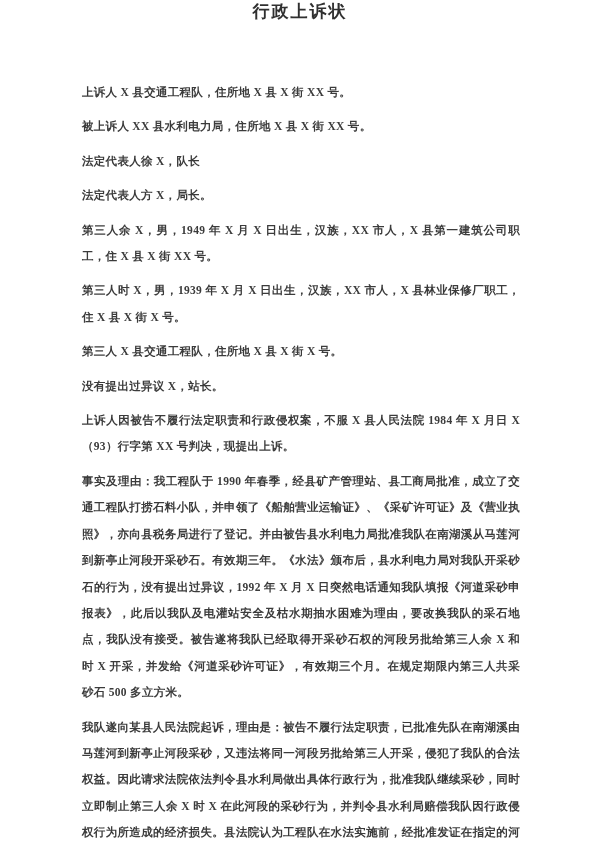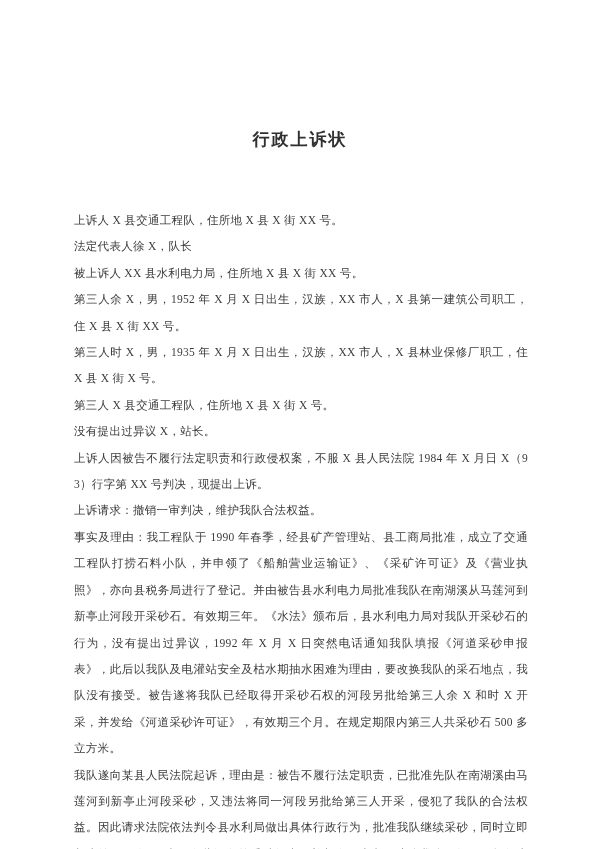--- a/index.html
+++ b/index.html
@@ -12,52 +12,52 @@
     width: 600px;
     height: 849px;
     margin: 0 auto;
     background: #ffffff;
     box-sizing: border-box;
     overflow: hidden;
     font-family: "Liberation Serif", "DejaVu Serif", serif;
     color: #3b3b3b;
   }
   .title {
-    padding-top: 128px;
     text-align: center;
     font-size: 17px;
     font-weight: bold;
     letter-spacing: 2px;
     color: #303030;
   }
   .doc-body {
     margin: 56px 72px 0 74px;
     font-size: 11.5px;
     line-height: 26.4px;
     text-align: justify;
     letter-spacing: 0.3px;
   }
   .doc-body p {
-    margin: 0;
+    margin: 8px;
     padding: 0;
     word-break: break-all;
+    font-weight: bold;
   }
 </style>
 </head>
 <body>
 
 <div class="page">
   <div class="title">行政上诉状</div>
 
   <div class="doc-body">
     <p>上诉人 X 县交通工程队，住所地 X 县 X 街 XX 号。</p>
+    <p>被上诉人 XX 县水利电力局，住所地 X 县 X 街 XX 号。</p>
     <p>法定代表人徐 X，队长</p>
-    <p>被上诉人 XX 县水利电力局，住所地 X 县 X 街 XX 号。</p>
-    <p>第三人余 X，男，1952 年 X 月 X 日出生，汉族，XX 市人，X 县第一建筑公司职工，住 X 县 X 街 XX 号。</p>
-    <p>第三人时 X，男，1935 年 X 月 X 日出生，汉族，XX 市人，X 县林业保修厂职工，住 X 县 X 街 X 号。</p>
+    <p>法定代表人方 X，局长。</p>
+    <p>第三人余 X，男，1949 年 X 月 X 日出生，汉族，XX 市人，X 县第一建筑公司职工，住 X 县 X 街 XX 号。</p>
+    <p>第三人时 X，男，1939 年 X 月 X 日出生，汉族，XX 市人，X 县林业保修厂职工，住 X 县 X 街 X 号。</p>
     <p>第三人 X 县交通工程队，住所地 X 县 X 街 X 号。</p>
     <p>没有提出过异议 X，站长。</p>
     <p>上诉人因被告不履行法定职责和行政侵权案，不服 X 县人民法院 1984 年 X 月日 X（93）行字第 XX 号判决，现提出上诉。</p>
-    <p>上诉请求：撤销一审判决，维护我队合法权益。</p>
     <p>事实及理由：我工程队于 1990 年春季，经县矿产管理站、县工商局批准，成立了交通工程队打捞石料小队，并申领了《船舶营业运输证》、《采矿许可证》及《营业执照》，亦向县税务局进行了登记。并由被告县水利电力局批准我队在南湖溪从马莲河到新亭止河段开采砂石。有效期三年。《水法》颁布后，县水利电力局对我队开采砂石的行为，没有提出过异议，1992 年 X 月 X 日突然电话通知我队填报《河道采砂申报表》，此后以我队及电灌站安全及枯水期抽水困难为理由，要改换我队的采石地点，我队没有接受。被告遂将我队已经取得开采砂石权的河段另批给第三人余 X 和时 X 开采，并发给《河道采砂许可证》，有效期三个月。在规定期限内第三人共采砂石 500 多立方米。</p>
     <p>我队遂向某县人民法院起诉，理由是：被告不履行法定职责，已批准先队在南湖溪由马莲河到新亭止河段采砂，又违法将同一河段另批给第三人开采，侵犯了我队的合法权益。因此请求法院依法判令县水利局做出具体行政行为，批准我队继续采砂，同时立即制止第三人余 X 时 X 在此河段的采砂行为，并判令县水利局赔偿我队因行政侵权行为所造成的经济损失。县法院认为工程队在水法实施前，经批准发证在指定的河道采砂是合法的，这是正确的。但又说水法实施后，县水利局作为河道的主</p>
   </div>
 </div>
 
 </body></html>

